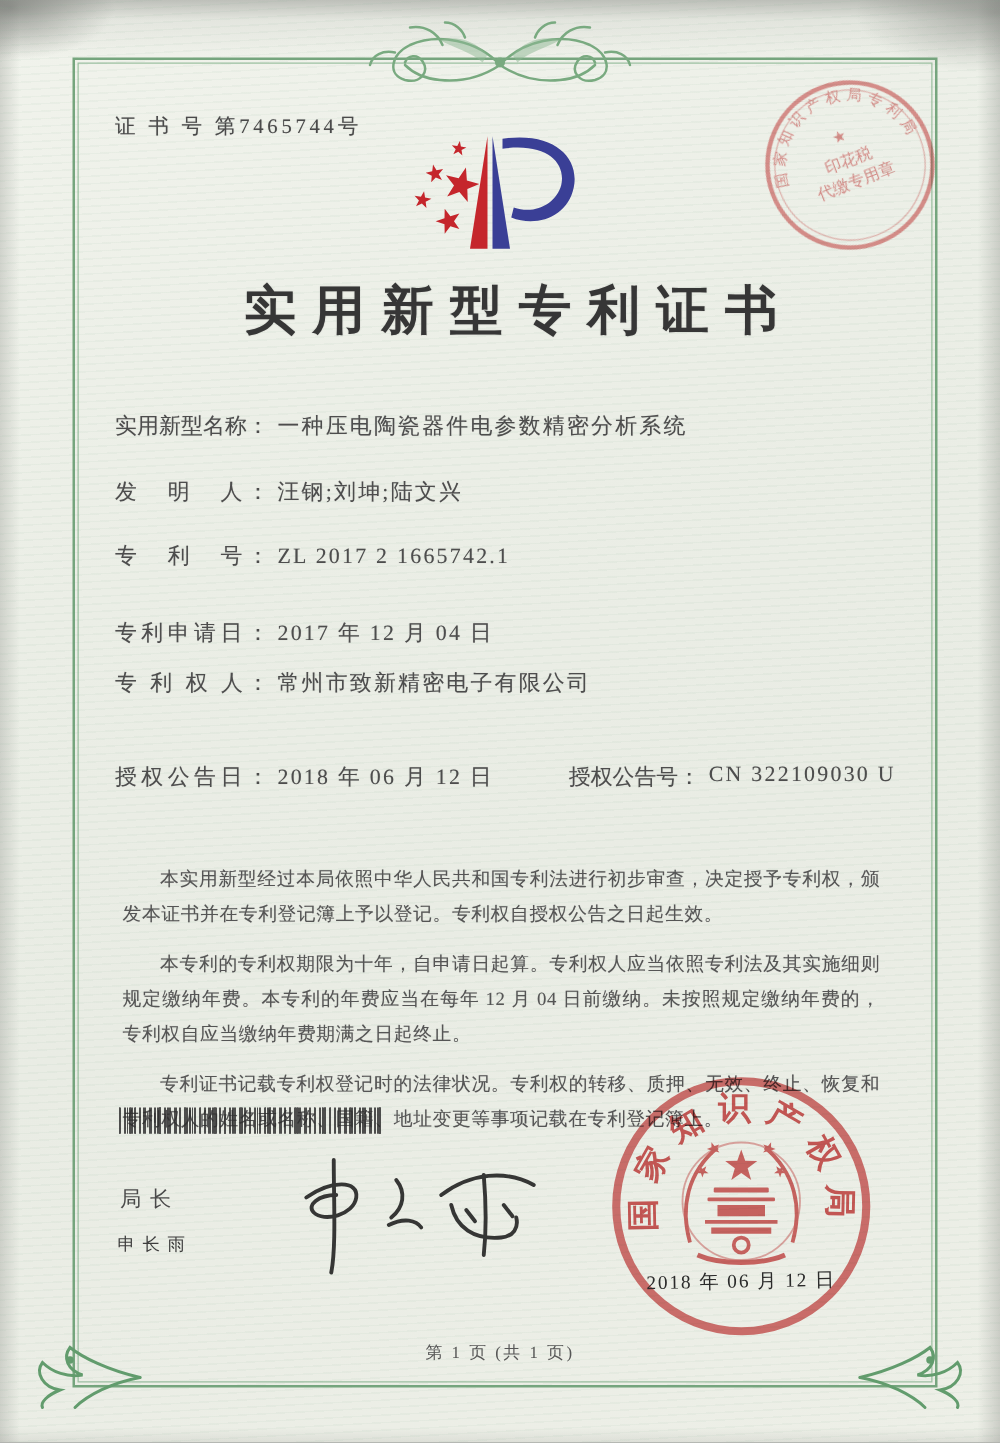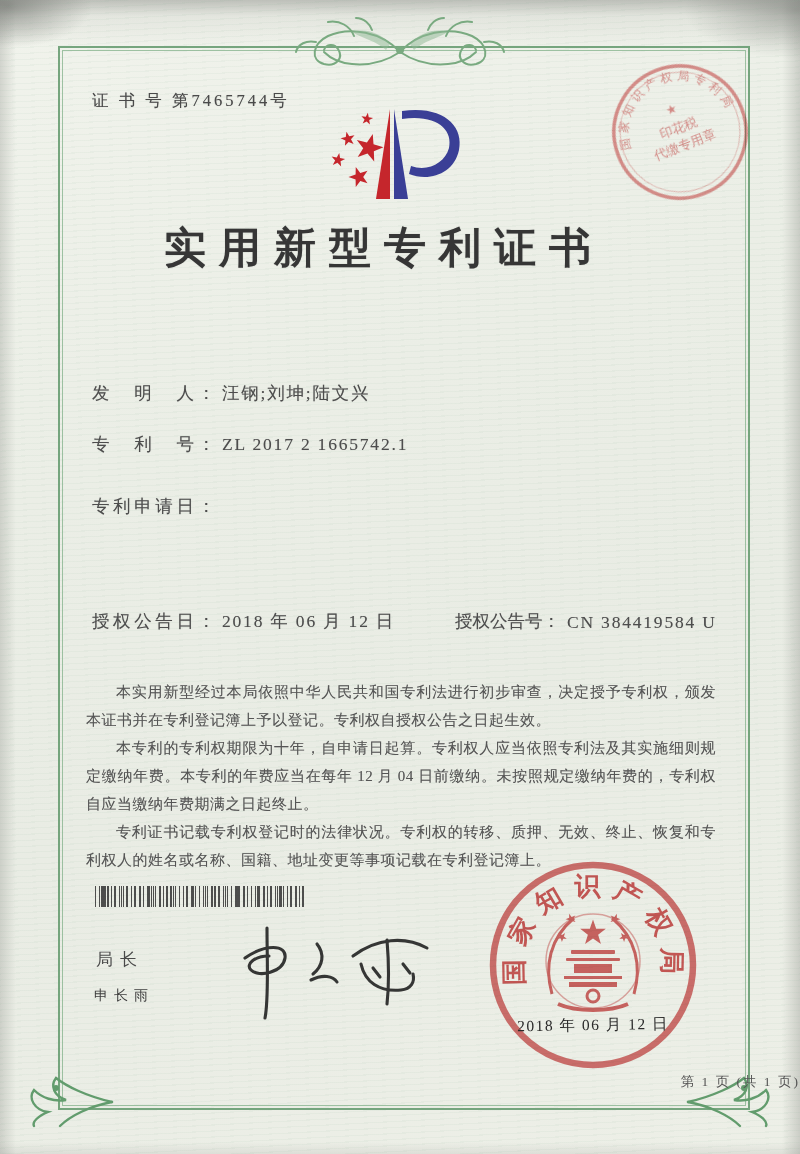--- a/index.html
+++ b/index.html
@@ -17,44 +17,44 @@
   }
   .texture{position:absolute;inset:0;pointer-events:none;
     background:repeating-linear-gradient(177deg, rgba(130,175,145,.07) 0 1.2px, rgba(0,0,0,0) 1.2px 6px);}
   .frame{position:absolute;left:58px;top:46px;width:688px;height:1060px;
     border:2px solid rgba(96,152,107,.85);}
   .frame::after{content:"";position:absolute;inset:2px;border:1px solid rgba(122,172,131,.7);}
   .abs{position:absolute;}
   .cert-no{left:92px;top:90px;font-size:16.5px;letter-spacing:3px;color:#4a4a4a;
     text-shadow:0 0 .7px rgba(70,70,70,.4);}
   .title{left:0;top:220px;width:768px;text-align:center;font-size:42px;font-weight:700;
-    letter-spacing:13px;color:#363636;text-shadow:0 0 1px rgba(60,60,60,.35);}
+    letter-spacing:13px;color:#363636;text-shadow:0 0 1px rgba(60,60,60,.35);padding-left:31px;}
   .frow{position:absolute;left:92px;width:632px;display:flex;align-items:baseline;
     font-size:17.5px;color:#4d4d4d;text-shadow:0 0 .7px rgba(80,80,80,.35);}
   .lbl{display:inline-block;min-width:123px;text-align-last:justify;white-space:nowrap;}
   .val{margin-left:7px;letter-spacing:1.8px;white-space:nowrap;}
   .r1{top:328px}.r2{top:381px}.r3{top:432px}.r4{top:494px}.r5{top:534px}.r6{top:586px}.r7{top:609px}
-  .grant-right{position:absolute;left:363px;top:0;display:flex;align-items:flex-end;}
+  .grant-right{position:absolute;left:363px;top:0;display:flex;align-items:flex-start;}
   .paras{left:86px;top:678px;width:630px;}
-  .paras p{margin:0;font-size:15px;line-height:28px;letter-spacing:.5px;color:#555;
+  .paras p{margin:12px;font-size:15px;line-height:28px;letter-spacing:.5px;color:#555;
     text-indent:2em;text-align:justify;text-shadow:0 0 .6px rgba(90,90,90,.35);}
   .barcode{left:95px;top:886px;width:212px;height:21px;opacity:.82;filter:blur(.3px);
     background:
       repeating-linear-gradient(90deg,#2c2c2c 0 1.5px,transparent 1.5px 4px),
       repeating-linear-gradient(90deg,#2c2c2c 0 1px,transparent 1px 6.5px),
       repeating-linear-gradient(90deg,transparent 0 9px,#2c2c2c 9px 11.5px,transparent 11.5px 22px);}
   .director-title{left:96px;top:948px;font-size:17px;letter-spacing:7px;color:#4a4a4a;}
   .director-name{left:94px;top:987px;font-size:14px;letter-spacing:6px;color:#3d3d3d;}
   .signature{left:215px;top:920px;}
   .seal{left:486px;top:858px;mix-blend-mode:multiply;opacity:.92;filter:blur(.3px);}
   .seal-date{left:493px;top:1015px;width:200px;text-align:center;font-size:15.5px;
     letter-spacing:1.5px;color:#2b2b2b;transform:rotate(-1deg);}
   .stamp{left:606px;top:58px;transform:rotate(-21deg);opacity:.8;filter:blur(.45px);
     mix-blend-mode:multiply;}
-  .footer{left:0;top:1073px;width:800px;text-align:right;font-size:13.5px;
+  .footer{left:0;top:1073px;width:800px;text-align:center;font-size:13.5px;
     letter-spacing:2px;color:#565656;}
   .top-orn{left:250px;top:14px;}
   .corner-l{left:26px;top:1076px;}
   .corner-r{left:684px;top:1076px;transform:scaleX(-1);}
   svg text{font-family:"Liberation Serif","DejaVu Serif",serif;}
 </style>
 </head>
 <body>
 
 <div class="page">
@@ -102,37 +102,46 @@
       <use href="#sstar" transform="translate(42,56) scale(0.72) rotate(10)"></use>
       <use href="#sstar" transform="translate(63,73) scale(1.05) rotate(-18)"></use>
     </g>
     <polygon points="94,5 80,95 94,95" fill="#c5262c"></polygon>
     <polygon points="98,5 112,95 98,95" fill="#3a3f96"></polygon>
     <path d="M106 7 C 147 1, 168 22, 163 46 C 158 70, 133 78, 113 70 L 115 62 C 132 68, 149 59, 153 44 C 157 26, 141 10, 106 15 Z" fill="#3a3f96"></path>
   </svg>
 
   <div class="abs title">实用新型专利证书</div>
 
+  <div class="frow r1">
+    <span class="lbl">实用新型名称：</span>
+    <span class="val">一种压电陶瓷器件电参数精密分析系统</span>
+  </div>
   <div class="frow r2">
     <span class="lbl">发　明　人：</span>
     <span class="val">汪钢;刘坤;陆文兴</span>
   </div>
   <div class="frow r3">
     <span class="lbl">专　利　号：</span>
     <span class="val">ZL 2017 2 1665742.1</span>
   </div>
   <div class="frow r4">
     <span class="lbl">专利申请日：</span>
+    <span class="val">2017 年 12 月 04 日</span>
+  </div>
+  <div class="frow r5">
+    <span class="lbl">专 利 权 人：</span>
+    <span class="val">常州市致新精密电子有限公司</span>
   </div>
   <div class="frow r7">
     <span class="lbl">授权公告日：</span>
     <span class="val">2018 年 06 月 12 日</span>
     <span class="grant-right">
       <span class="lbl" style="min-width:0;">授权公告号：</span>
-      <span class="val">CN 384419584 U</span>
+      <span class="val">CN 322109030 U</span>
     </span>
   </div>
 
   <div class="abs paras">
     <p>本实用新型经过本局依照中华人民共和国专利法进行初步审查，决定授予专利权，颁发本证书并在专利登记簿上予以登记。专利权自授权公告之日起生效。</p>
     <p>本专利的专利权期限为十年，自申请日起算。专利权人应当依照专利法及其实施细则规定缴纳年费。本专利的年费应当在每年 12 月 04 日前缴纳。未按照规定缴纳年费的，专利权自应当缴纳年费期满之日起终止。</p>
     <p>专利证书记载专利权登记时的法律状况。专利权的转移、质押、无效、终止、恢复和专利权人的姓名或名称、国籍、地址变更等事项记载在专利登记簿上。</p>
   </div>
 
   <div class="abs barcode"></div>

